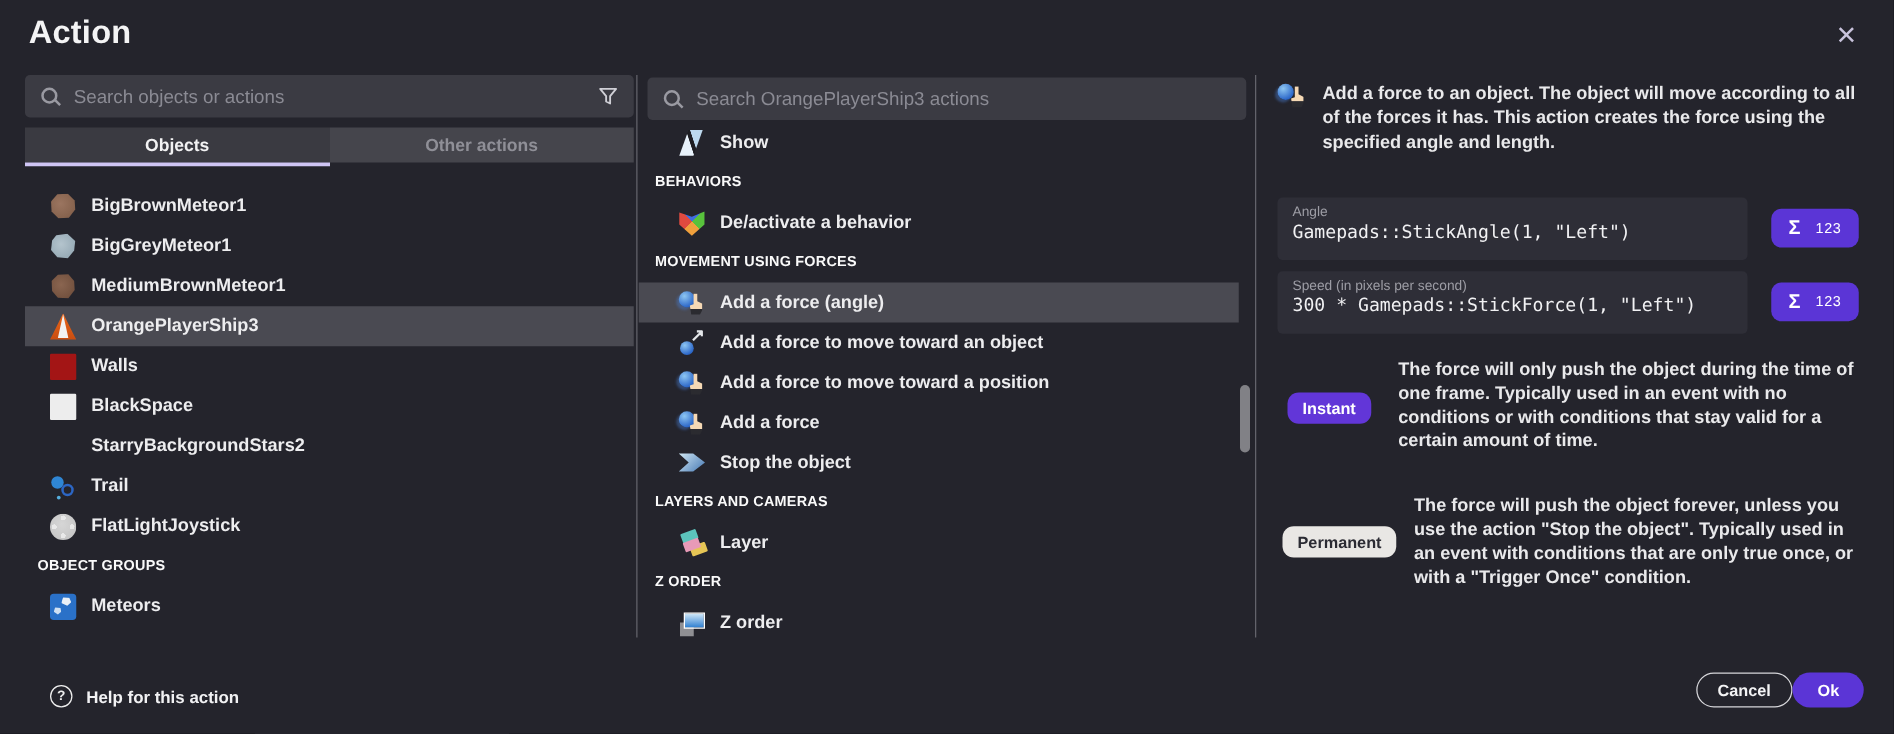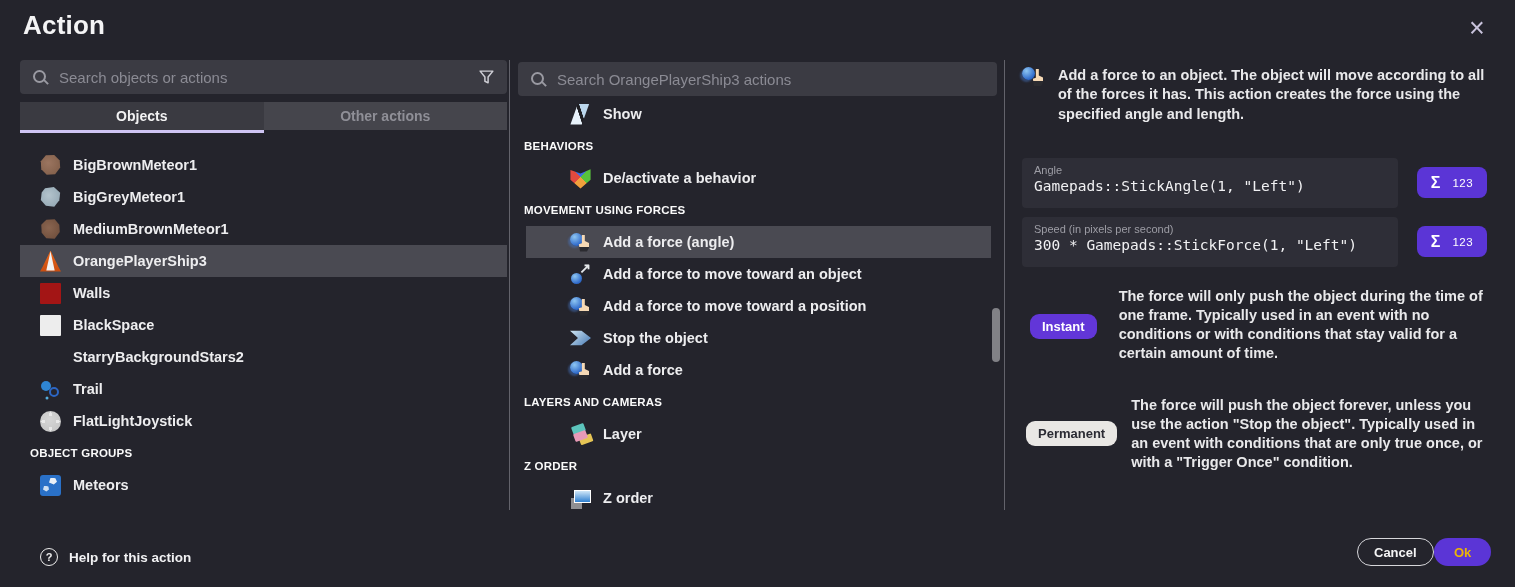--- a/index.html
+++ b/index.html
@@ -70,21 +70,21 @@
   .i-stop::before { content:""; position:absolute; inset:1px 0; background:linear-gradient(135deg,#d8edf8,#3a6fae); clip-path:polygon(0 12%,55% 12%,100% 50%,55% 88%,0 88%,38% 50%); }
   .i-layers::before { content:""; position:absolute; left:2px; top:1px; width:13px; height:8px; border-radius:1px; background:#5cc4bc; transform:rotate(-20deg); }
   .i-layers::after { content:""; position:absolute; left:4px; top:8px; width:13px; height:8px; border-radius:1px; background:#e89ab8; transform:rotate(-20deg); box-shadow:4px 5px 0 #e6c555; }
   .i-zorder::before { content:""; position:absolute; left:1px; bottom:0; width:11px; height:11px; background:#8f8f93; }
   .i-zorder::after { content:""; position:absolute; right:0; top:2px; width:15px; height:11px; background:linear-gradient(#cfe7f8,#2f7fd0); border:1px solid #fff; }
 
   
   .mid-panel { position:absolute; left:511px; top:62px; width:493px; }
   .mid-panel .search { height:29px; margin-left:7px; margin-right:7px; }
   .mid-panel .list { margin-top:2px; }
-  .mid-panel .row { padding-left:44px; margin-right:13px;margin-left:15px; }
+  .mid-panel .row { padding-left:32px; margin-right:13px; }
   .mid-panel .lhead { padding-left:13px; }
   .mid-scrollbar { position:absolute; right:4px; top:246px; width:8px; height:54px; border-radius:4px; background:#818186; cursor:pointer; }
 
   
   .right-panel { position:absolute; left:1022px; top:66px; width:468px; height:420px; }
   .desc-row { display:flex; gap:13px; }
   .desc-icon { width:23px; height:23px; flex:none; }
   .desc-text { width:428px; font-size:14.5px; font-weight:600; line-height:1.33; color:#e9e9eb; }
 
   .field-box { position:absolute; left:0; width:376px; height:50px; background:#2e2e37; border-radius:4px; padding:6px 12px 0; cursor:text; }
@@ -101,21 +101,21 @@
   .badge { border-radius:9px; font-size:13px; font-weight:700; padding:5px 12px; flex:none; }
   .badge-instant { margin:27px 22px 16px 8px; background:#6236d8; color:#fff; }
   .badge-permanent { margin:25px 14px 0 4px; background:#e9e7e4; color:#2b2b33; }
   .note-text { flex:1; font-size:14.5px; font-weight:600; line-height:1.3; color:#e9e9eb; }
 
   
   .help-btn { position:absolute; left:40px; bottom:21px; display:flex; align-items:center; gap:11px; background:none; border:none; cursor:pointer; color:#f1f1f3; }
   .q-icon { width:18px; height:18px; border:1.5px solid #ededed; border-radius:50%; font-size:11px; font-weight:700; color:#ededed; display:flex; align-items:center; justify-content:center; }
   .help-lbl { font-size:13.5px; font-weight:700; }
   .cancel-btn { position:absolute; left:1357px; top:538px; height:28px; padding:0 16px; background:transparent; border:1px solid #d6d6da; border-radius:14px; color:#f4f4f5; font-size:13px; font-weight:700; font-family:"Liberation Sans", sans-serif; cursor:pointer; }
-  .ok-btn { position:absolute; left:1434px; top:538px; height:28px; padding:0 20px; background:#5b35d6; border:none; border-radius:14px; color:#eab308; font-size:13px; font-weight:700; font-family:"Liberation Sans", sans-serif; cursor:pointer; }
+  .ok-btn { position:absolute; left:1434px; top:538px; height:28px; padding:0 20px; background:#5b35d6; border:none; border-radius:14px; color:#ffffff; font-size:13px; font-weight:700; font-family:"Liberation Sans", sans-serif; cursor:pointer; }
 </style>
 </head>
 <body>
 
 <div class="dialog">
 
   <div class="title">Action</div>
   <button class="close-btn">
     <span>×</span>
   </button>
@@ -201,26 +201,26 @@
   </div>
         <div class="row">
     <span class="icon i-force-toward-object"></span>
     <span class="lbl">Add a force to move toward an object</span>
   </div>
         <div class="row">
     <span class="icon i-force-toward-position"></span>
     <span class="lbl">Add a force to move toward a position</span>
   </div>
         <div class="row">
+    <span class="icon i-force-plain"></span>
+    <span class="lbl">Add a force</span>
+  </div>
+        <div class="row">
     <span class="icon i-stop"></span>
     <span class="lbl">Stop the object</span>
-  </div>
-        <div class="row">
-    <span class="icon i-force-plain"></span>
-    <span class="lbl">Add a force</span>
   </div>
         <div class="lhead">LAYERS AND CAMERAS</div>
         <div class="row">
     <span class="icon i-layers"></span>
     <span class="lbl">Layer</span>
   </div>
         <div class="lhead">Z ORDER</div>
         <div class="row">
     <span class="icon i-zorder"></span>
     <span class="lbl">Z order</span>

